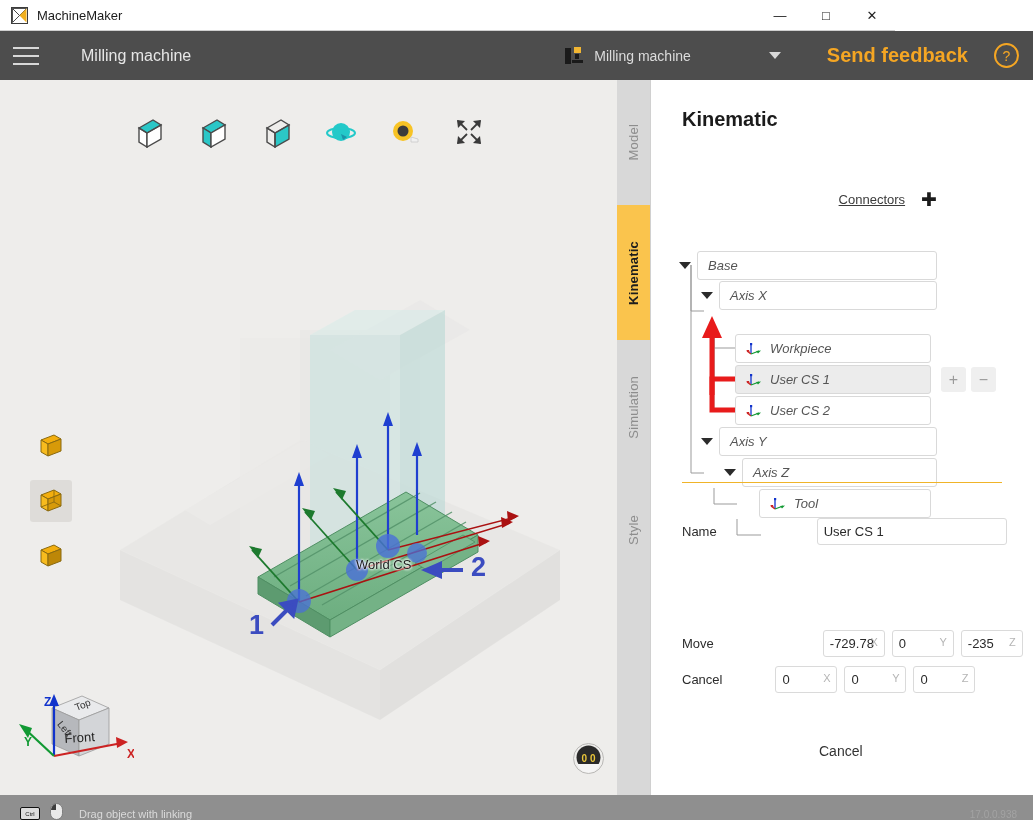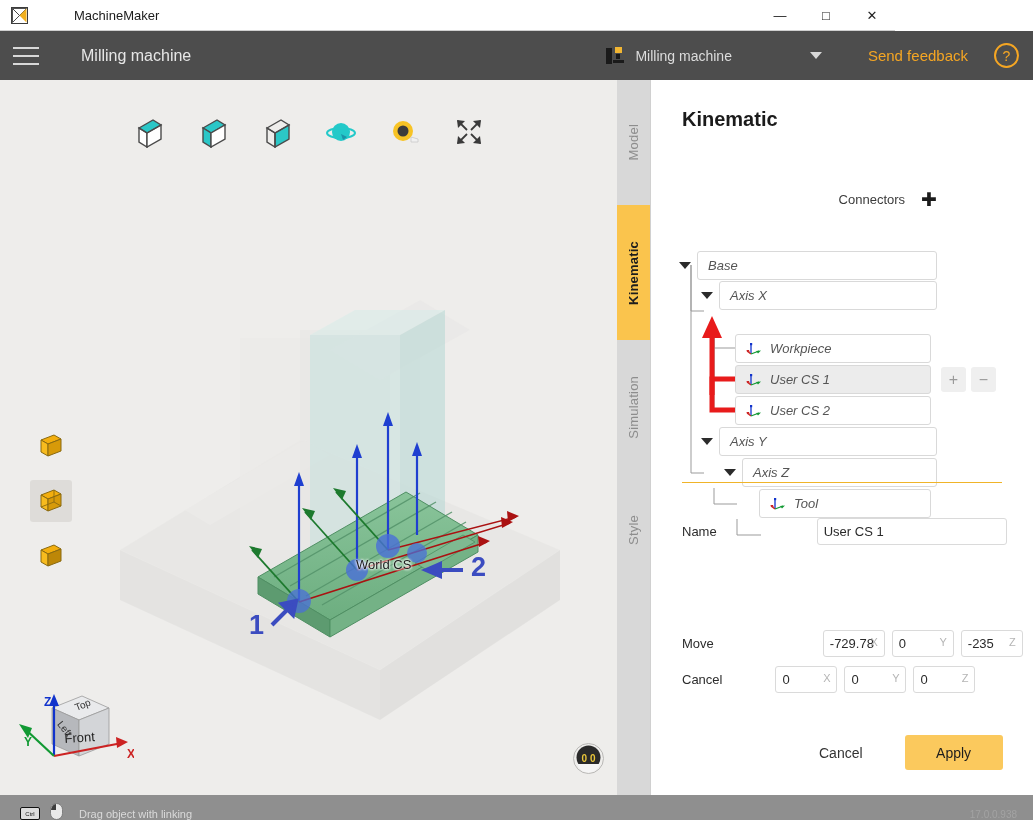--- a/index.html
+++ b/index.html
@@ -7,21 +7,21 @@
     width: 1033px; height: 820px;
     font-family: "Liberation Sans", sans-serif;
     background: #ffffff; overflow: hidden;
   }
   #app { position: relative; width: 1033px; height: 820px; }
 
   
   .titlebar {
     position: absolute; top: 0; left: 0; width: 895px; height: 31px;
     background: #ffffff; border-bottom: 1px solid #cfcfcf;
-    display: flex; align-items: center; gap: 37px;
+    display: flex; align-items: center;
   }
   .title-logo { width: 17px; height: 17px; margin-left: 11px; margin-right: 9px; position: relative; }
   .title-text { font-size: 13px; color: #1b1b1b; }
   .win-btns { margin-left: auto; display: flex; height: 31px; }
   .win-btn {
     width: 46px; height: 31px; display: flex; align-items: center; justify-content: center;
     font-size: 13px; color: #222;
   }
 
   
@@ -35,21 +35,21 @@
   .appbar-title { font-size: 16px; color: #e6e6e6; margin-left: 24px; }
   .machine-select { margin-left: auto; display: flex; align-items: center; height: 49px; cursor: pointer; }
   .machine-ico { width: 18px; height: 18px; position: relative; margin-right: 11px; }
   .machine-ico .mi-a { position: absolute; left: 0; top: 1px; width: 6px; height: 16px; background: #1a1a1a; }
   .machine-ico .mi-b { position: absolute; left: 9px; top: 0px; width: 7px; height: 6px; background: #f2b632; }
   .machine-ico .mi-c { position: absolute; left: 10px; top: 7px; width: 4px; height: 5px; background: #1a1a1a; }
   .machine-ico .mi-d { position: absolute; left: 7px; top: 13px; width: 11px; height: 3px; background: #1a1a1a; }
   .machine-name { font-size: 14px; color: #dcdcdc; }
   .caret-dn { margin-left: 78px; width: 0; height: 0;
     border-left: 6px solid transparent; border-right: 6px solid transparent; border-top: 7px solid #d8d8d8; }
-  .feedback { margin-left: 46px; font-size: 15px; font-weight: normal; color: #f5a623; cursor: pointer; }
+  .feedback { margin-left: 46px; font-size: 20px; font-weight: bold; color: #f5a623; cursor: pointer; }
   .help-btn {
     margin-left: 26px; margin-right: 14px; width: 25px; height: 25px; border-radius: 50%;
     border: 2px solid #f5a623; color: #f5a623; font-size: 14px;
     display: flex; align-items: center; justify-content: center; cursor: pointer;
   }
 
   
   .viewport {
     position: absolute; top: 80px; left: 0; width: 617px; height: 715px;
     background: #eeedeb; overflow: hidden;
@@ -81,21 +81,21 @@
   .vtab.active { background: #fac44d; color: #1d1d1d; font-weight: bold; }
 
   
   .panel {
     position: absolute; top: 80px; left: 650px; width: 383px; height: 715px;
     background: #ffffff; border-left: 1px solid #d0d0d0;
   }
   .panel-title { position: absolute; left: 31px; top: 28px; font-size: 20px; font-weight: bold; color: #1b1b1b; }
 
   .connectors-row { position: absolute; right: 96px; top: 110px; display: flex; align-items: center; gap: 16px; }
-  .connectors-label { font-size: 13px; color: #3b3b3b; }
+  .connectors-label { font-size: 13px; color: #3b3b3b; text-decoration: underline; }
   .plus-ico { font-size: 19px; color: #1b1b1b; cursor: pointer; line-height: 1; }
 
   .tree { position: absolute; left: 28px; top: 140px; width: 340px; }
   .node { position: absolute; display: flex; align-items: center; }
   .node-box {
     height: 29px; border: 1px solid #d9d9d9; border-radius: 3px; background: #fff;
     display: flex; align-items: center; padding-left: 10px; font-size: 13px; color: #555; cursor: pointer; font-style: italic;
   }
   .node-box.sel { background: #ececec; }
   .tri { width: 0; height: 0; border-left: 6px solid transparent; border-right: 6px solid transparent;
@@ -551,21 +551,20 @@
         <span class="axlab">Y</span>
       </span>
       <span class="numwrap" style="margin-left:7px">
         <input class="txt" style="width: 62px;" value="0">
         <span class="axlab">Z</span>
       </span>
     </div>
 
     <div class="btn-row">
       <button class="btn-cancel">Cancel</button>
-      <button class="btn-apply">Apply</button>
     </div>
   </div>
 
   <div class="statusbar">
     <div class="sb-key">Ctrl</div>
     <div class="sb-mouse">
       <svg width="13" height="17" viewBox="0 0 13 17">
         <rect x="0.5" y="0.5" width="12" height="16" rx="6" fill="#e9e9e9" stroke="#6e6e6e" stroke-width="0.8"></rect>
         <path d="M1 7 L6 7 L6 1 A5.5 6 0 0 0 1 7 Z" fill="#3c3c3c"></path>
       </svg>

